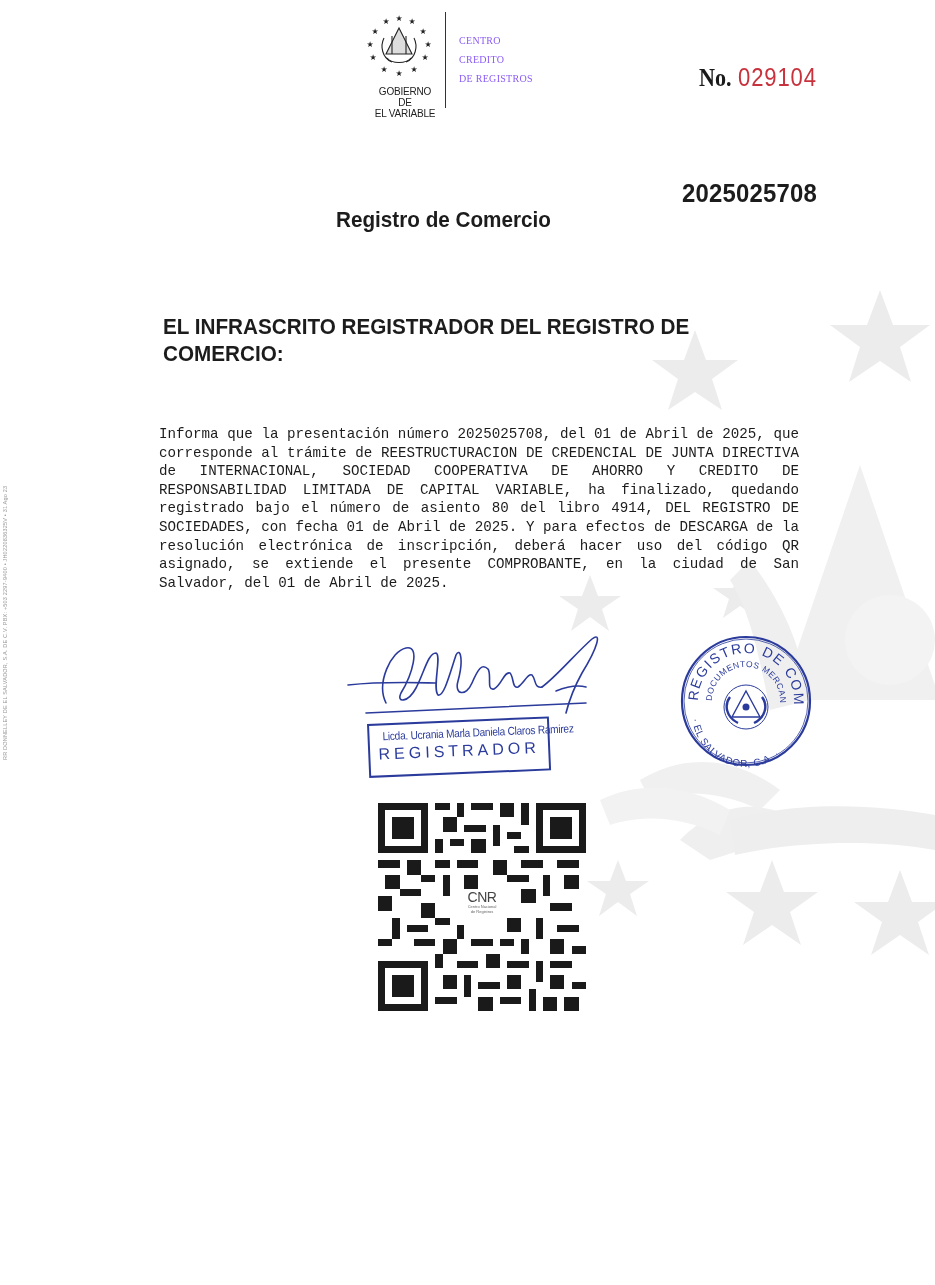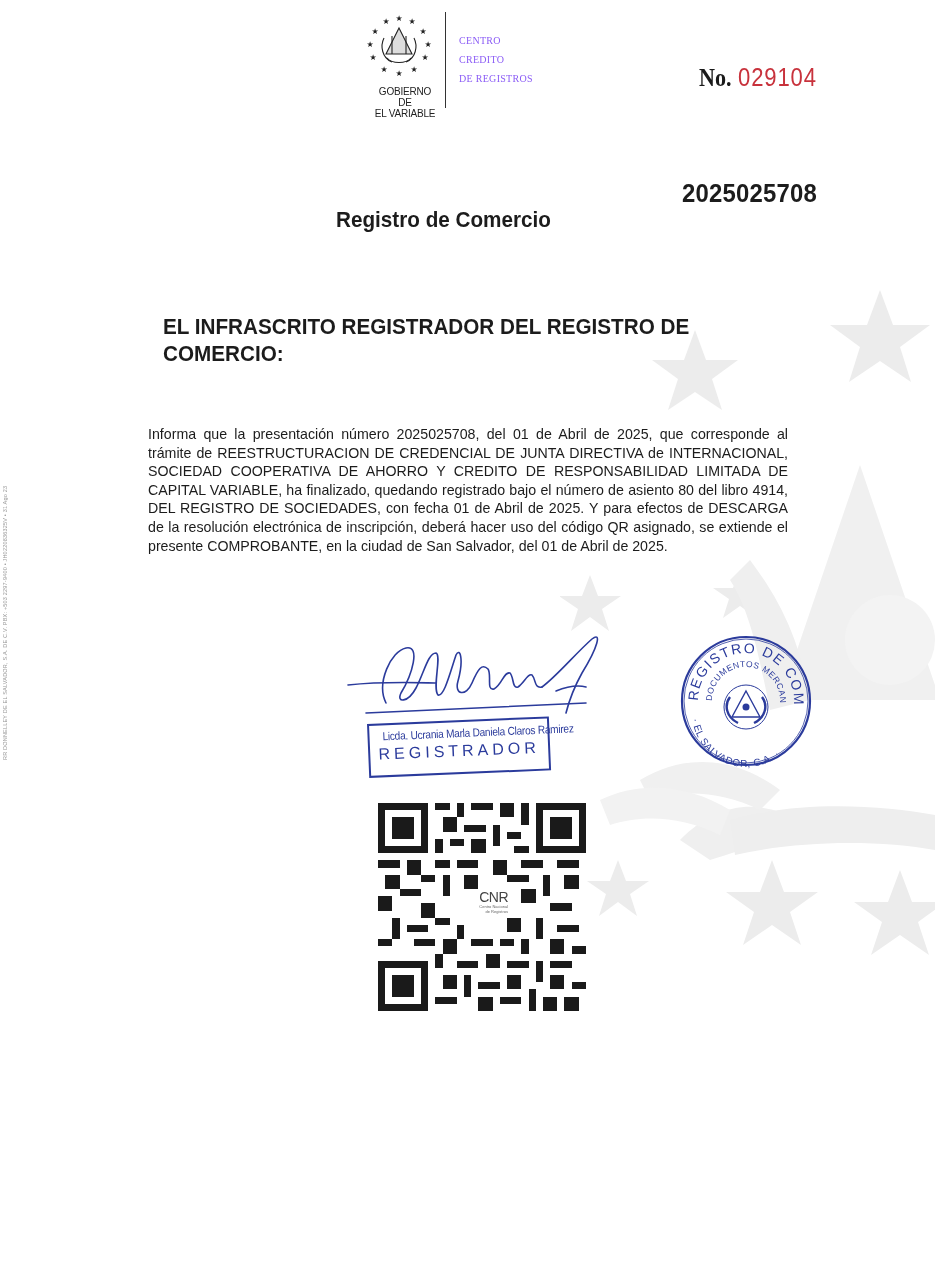--- a/index.html
+++ b/index.html
@@ -12,31 +12,31 @@
   .gov-logo { left:362px; top:14px; width:74px; height:98px; text-align:center; }
   .gov-caption { font-family:Liberation Sans, sans-serif; font-size:10px; line-height:11px; color:#222; letter-spacing:-0.2px;margin-left:12px; }
   .hdr-divider { left:445px; top:12px; width:1px; height:96px; background:#333; }
   .cnr-name { left:459px; top:31px; font-family:Liberation Serif, serif; font-size:10px; line-height:19px; color:#8b5cf6; letter-spacing:0.3px; }
   .serial { left:699px; top:30px; white-space:nowrap;margin-top:32px; }
   .serial-prefix { font-family:"Liberation Serif", serif; font-weight:bold; font-size:26px; color:#1a1a1a; transform:scaleX(0.85); display:inline-block; transform-origin:left; margin-right:-4px; }
   .serial-num { font-family:"Liberation Sans", sans-serif; font-size:26px; color:#c8323c; letter-spacing:1px; transform:scaleX(0.85); display:inline-block; transform-origin:left; }
   .big-num { left:682px; top:178px; font-size:26px; font-weight:bold; color:#1c1c1c; letter-spacing:0.2px; transform:scaleX(0.92); transform-origin:left; }
   .doc-title { left:336px; top:207px; font-size:22px; font-weight:bold; color:#1c1c1c; transform:scaleX(0.94); transform-origin:left; }
   .heading { left:163px; top:313px; width:620px; font-size:22px; font-weight:bold; line-height:27px; color:#1c1c1c; transform:scaleX(0.94); transform-origin:left; }
-  .body-text { left:148px; top:425px; width:640px; font-size:14.2px; line-height:18.6px; text-align:justify; color:#1c1c1c; }
+  .body-text { left:159px; top:425px; width:640px; font-size:14.2px; line-height:18.6px; text-align:justify; color:#1c1c1c;font-family:Liberation Mono, monospace; }
   
   .sig { left:346px; top:633px; width:260px; height:100px; }
   .sig-box { left:367px; top:724px; width:178px; height:50px; border:2px solid #2b3b9c; transform:rotate(-2.4deg); transform-origin:left top; color:#2b3b9c; text-align:center; }
   .sig-name { font-size:11.5px; margin-top:5px; letter-spacing:-0.3px; transform:scaleX(0.88); display:inline-block; white-space:nowrap; }
   .sig-role { font-size:16px; letter-spacing:4px; margin-top:1px; }
   
   .seal { left:678px; top:633px; width:136px; height:136px; }
   
   .qr { left:378px; top:803px; width:208px; height:208px; }
-  .qr-logo { left:456px; top:890px; width:52px; height:28px; background:#fff; color:#444; text-align:right; }
+  .qr-logo { left:456px; top:890px; width:52px; height:28px; background:#fff; color:#444; text-align:center; }
   .qr-logo-main { font-size:14px; letter-spacing:-0.5px; line-height:14px; }
   .qr-logo-sub { font-size:4px; line-height:5px; color:#666; }
   
   .margin-print { left:2px; top:760px; transform:rotate(-90deg); transform-origin:left top; font-size:5.5px; color:#999; white-space:nowrap; letter-spacing:0.2px; }
 </style>
 </head>
 <body>
 
 <svg class="wm" style="left:560px;top:280px;" width="375" height="830" viewBox="0 0 375 830">
 

